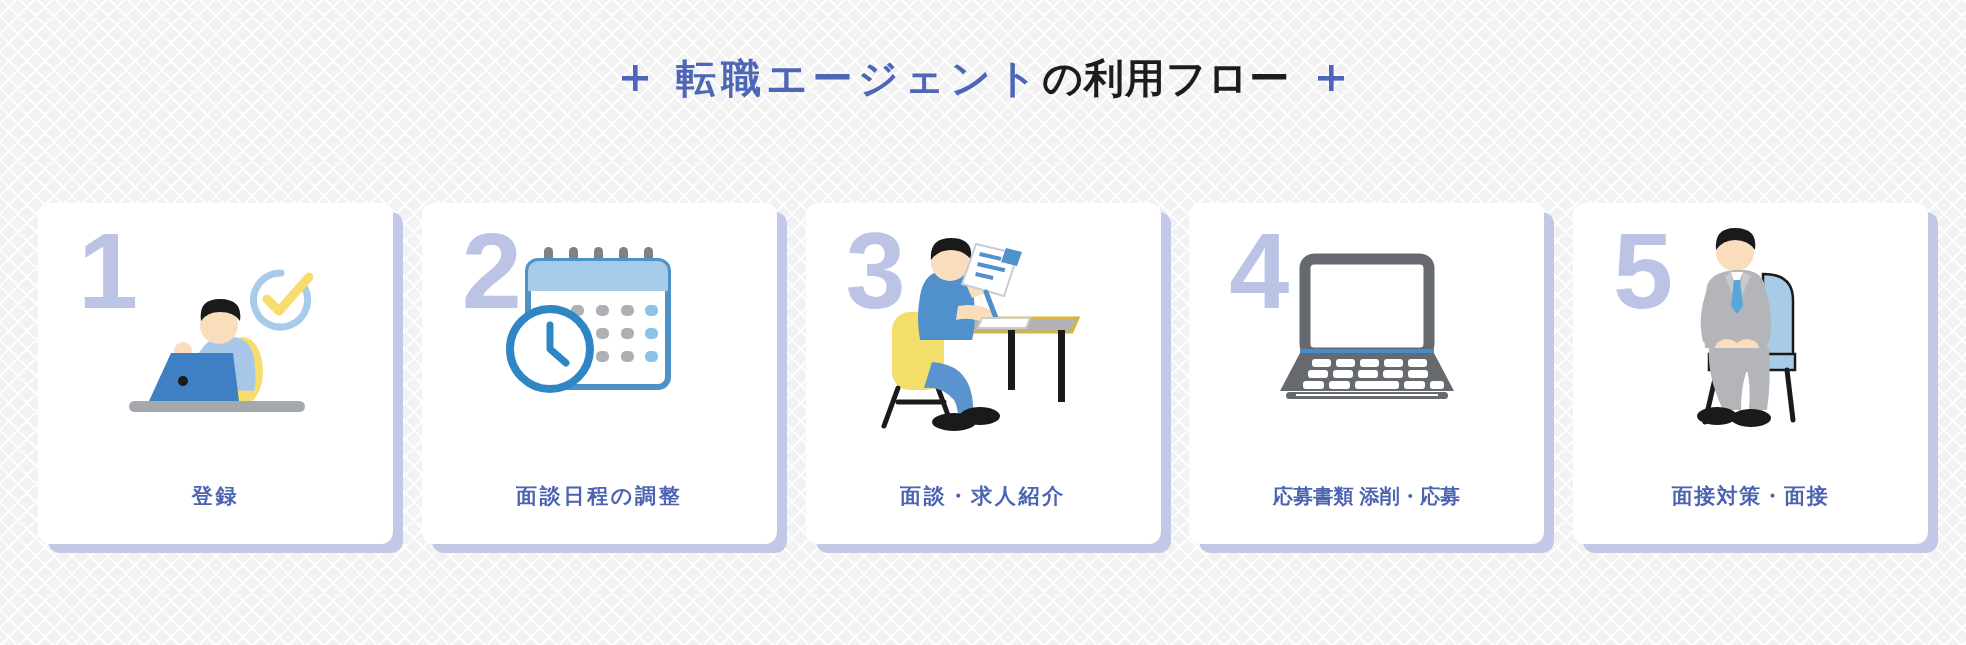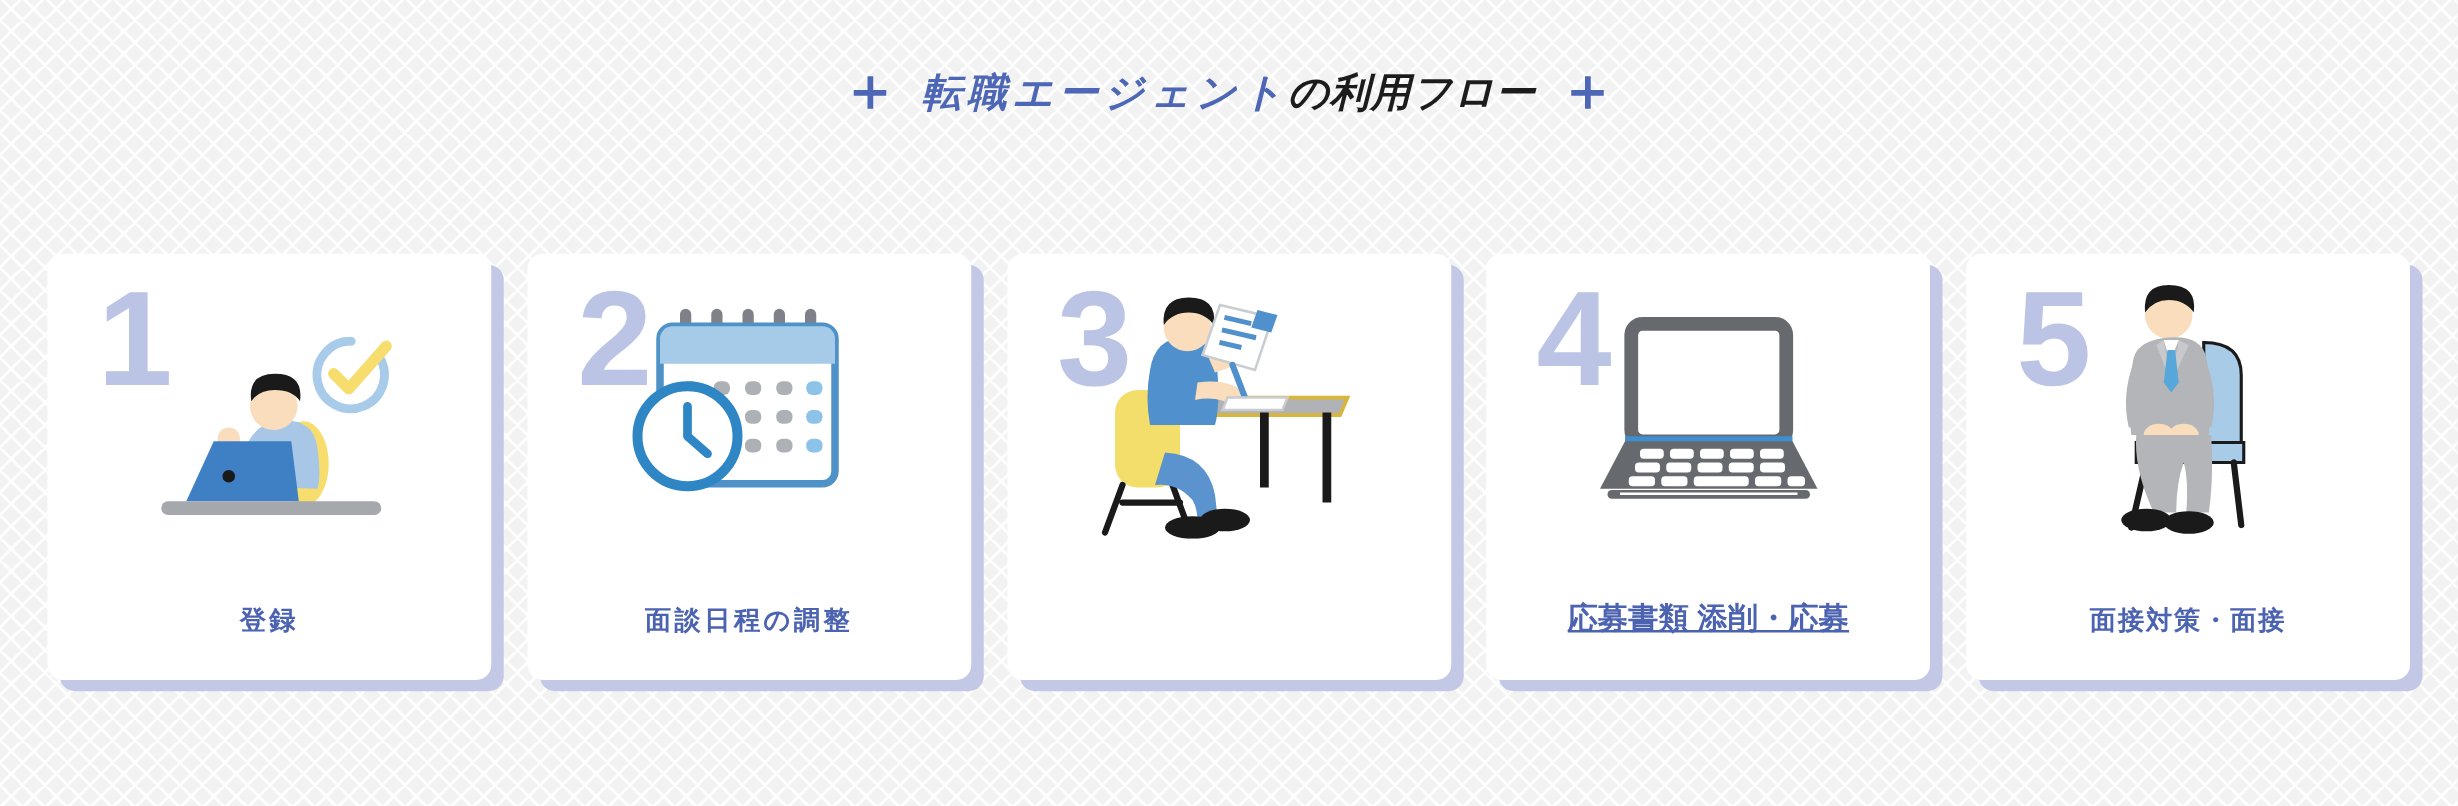--- a/index.html
+++ b/index.html
@@ -15,22 +15,22 @@
     position:relative;
   }
 
   
   .title-wrap {
     position:absolute; left:0; top:58px; width:1966px;
     display:flex; align-items:center; justify-content:center; gap:26px;
   }
   .plus { display:block; }
   .title {
-    font-size:32px; font-weight:700; line-height:1;
-    white-space:nowrap; letter-spacing:0.01em;font-style:italic;
+    font-size:40px; font-weight:700; line-height:1;
+    white-space:nowrap; letter-spacing:0.01em;
   }
   .t-accent { color:#4d67b6; letter-spacing:0.13em; }
   .t-plain  { color:#1c1c1c; letter-spacing:0.02em; }
 
   
   .row {
     position:absolute; left:38px; top:203px;
     width:1890px; height:341px;
     display:flex; justify-content:space-between;
   }
@@ -52,21 +52,21 @@
     width:355px; height:215px;
     display:flex; align-items:center; justify-content:center;
   }
   .art svg { display:block; }
   .label {
     position:absolute; left:0; bottom:34px; width:355px;
     text-align:center;
     font-size:21px; font-weight:700; color:#4b63b0;
     letter-spacing:0.13em; white-space:nowrap;
   }
-  .label.tight { letter-spacing:0.01em; font-size:24px;text-decoration:underline; }
+  .label.tight { letter-spacing:0.01em; font-size:20px; }
   .label.tight2 { letter-spacing:0.07em;margin-top:48px; }
 </style>
 </head>
 <body>
 
 <div class="title-wrap">
   <svg class="plus" width="30" height="30" viewBox="0 0 30 30">
     <rect x="13" y="2" width="4.6" height="26" fill="#4d67b6"></rect>
     <rect x="2" y="13" width="26" height="4.6" fill="#4d67b6"></rect>
   </svg>
@@ -184,20 +184,21 @@
           <rect x="118" y="46" width="18" height="4" transform="rotate(13 118 46)"></rect>
         </g>
         <path d="M148 22 l16 4 l-5 14 l-16 -4z" fill="#4f90cd"></path>
 
         <path d="M100 80 q26 -4 40 10 l-8 10 q-16 -10 -34 -6z" fill="#f9ddbc"></path>
         <path d="M128 66 l10 26" stroke="#4f90cd" stroke-width="5" stroke-linecap="round"></path>
 
         <path d="M124 92 h48 l-4 10 h-48z" fill="#ffffff" stroke="#c9ccd0" stroke-width="2"></path>
       </svg>
     </div>
+    <div class="label">面談・求人紹介</div>
   </div>
 
   <div class="card">
     <div class="num">4</div>
     <div class="art">
       <svg width="190" height="160" viewBox="0 0 190 160">
 
         <rect x="33" y="10" width="124" height="94" rx="9" fill="#ffffff" stroke="#666a6e" stroke-width="11"></rect>
 
         <rect x="28" y="100" width="134" height="5" fill="#3f8ed0"></rect>

